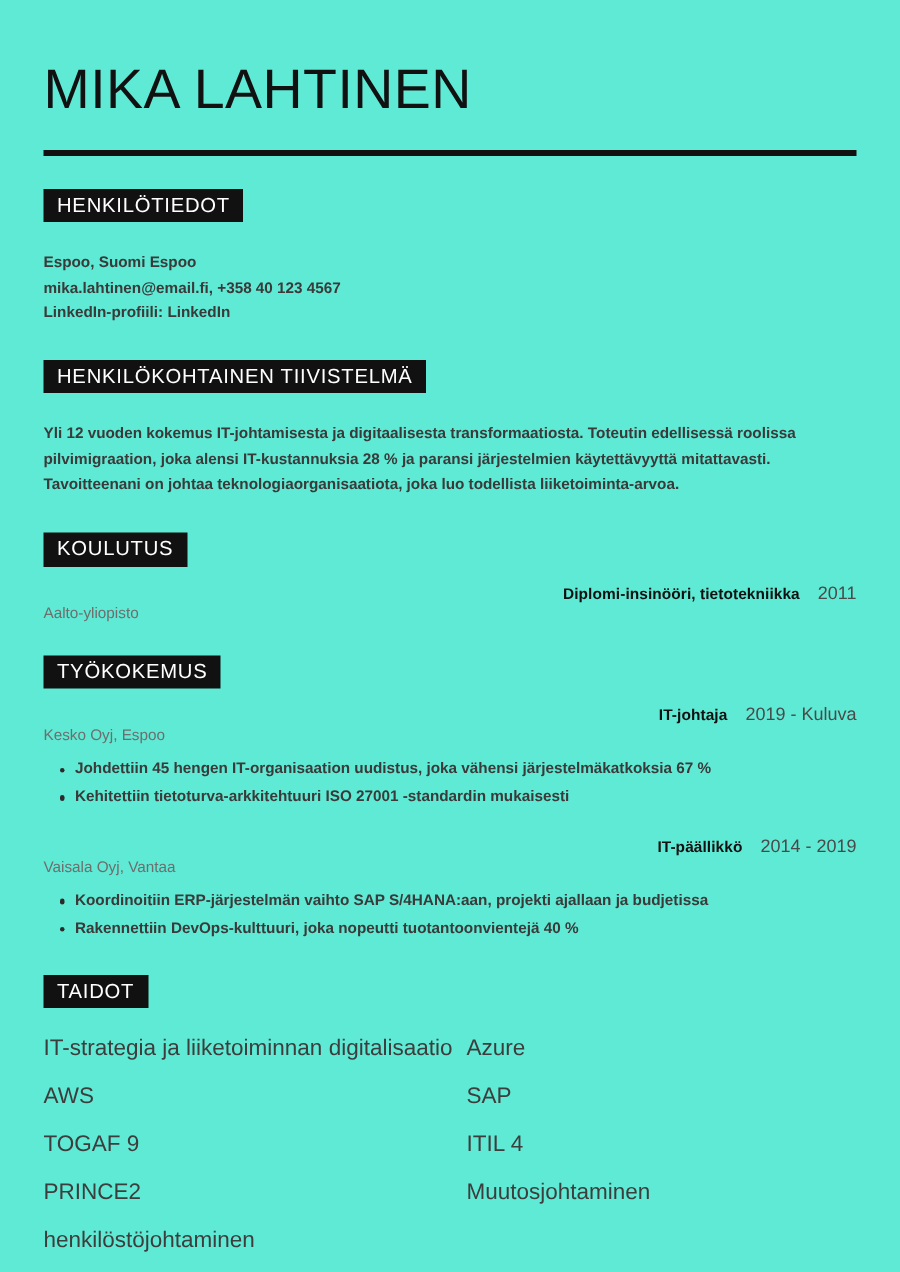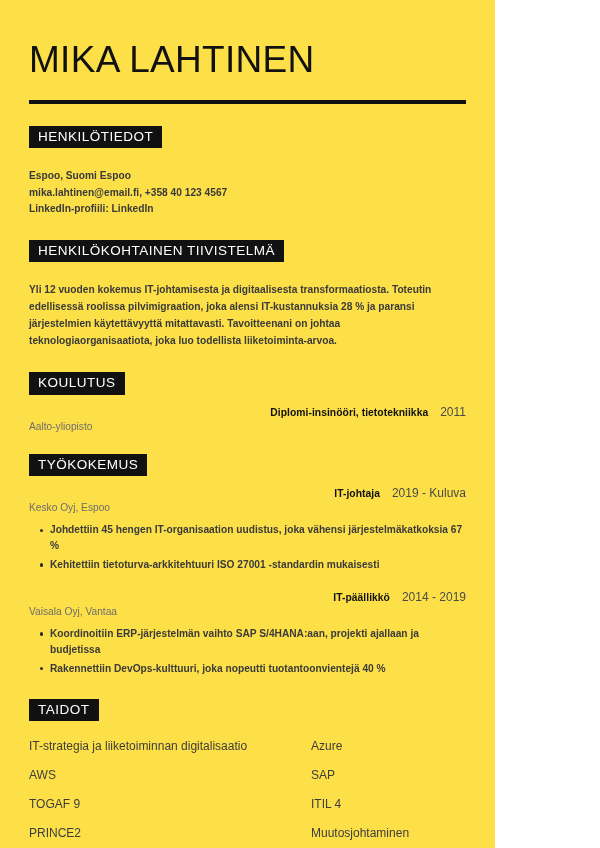--- a/index.html
+++ b/index.html
@@ -11,23 +11,23 @@
     width: 600px;
     height: 848px;
     font-family: "Liberation Sans", sans-serif;
     color: #1a1a1a;
     -webkit-font-smoothing: antialiased;
     overflow: hidden;
   }
 
   .page {
     position: relative;
-    width: 495px;
+    width: 600px;
     height: 848px;
-    background: #fde047;
+    background: #5eead4;
     box-sizing: border-box;
     padding: 0 29px;
   }
 
   
   .name {
     font-size: 37px;
     font-weight: 400;
     letter-spacing: 0.3px;
     line-height: 1.05;
@@ -139,21 +139,21 @@
   
   .skills {
     margin-top: 10px;
     display: flex;
   }
   .skills-col {
     width: 282px;
     flex: 0 0 282px;
   }
   .skill {
-    font-size: 12px;
+    font-size: 15px;
     color: #3d3d3d;
     line-height: 1;
     padding: 8.5px 0;
   }
 </style>
 </head>
 <body>
 
 <div class="page">
 

